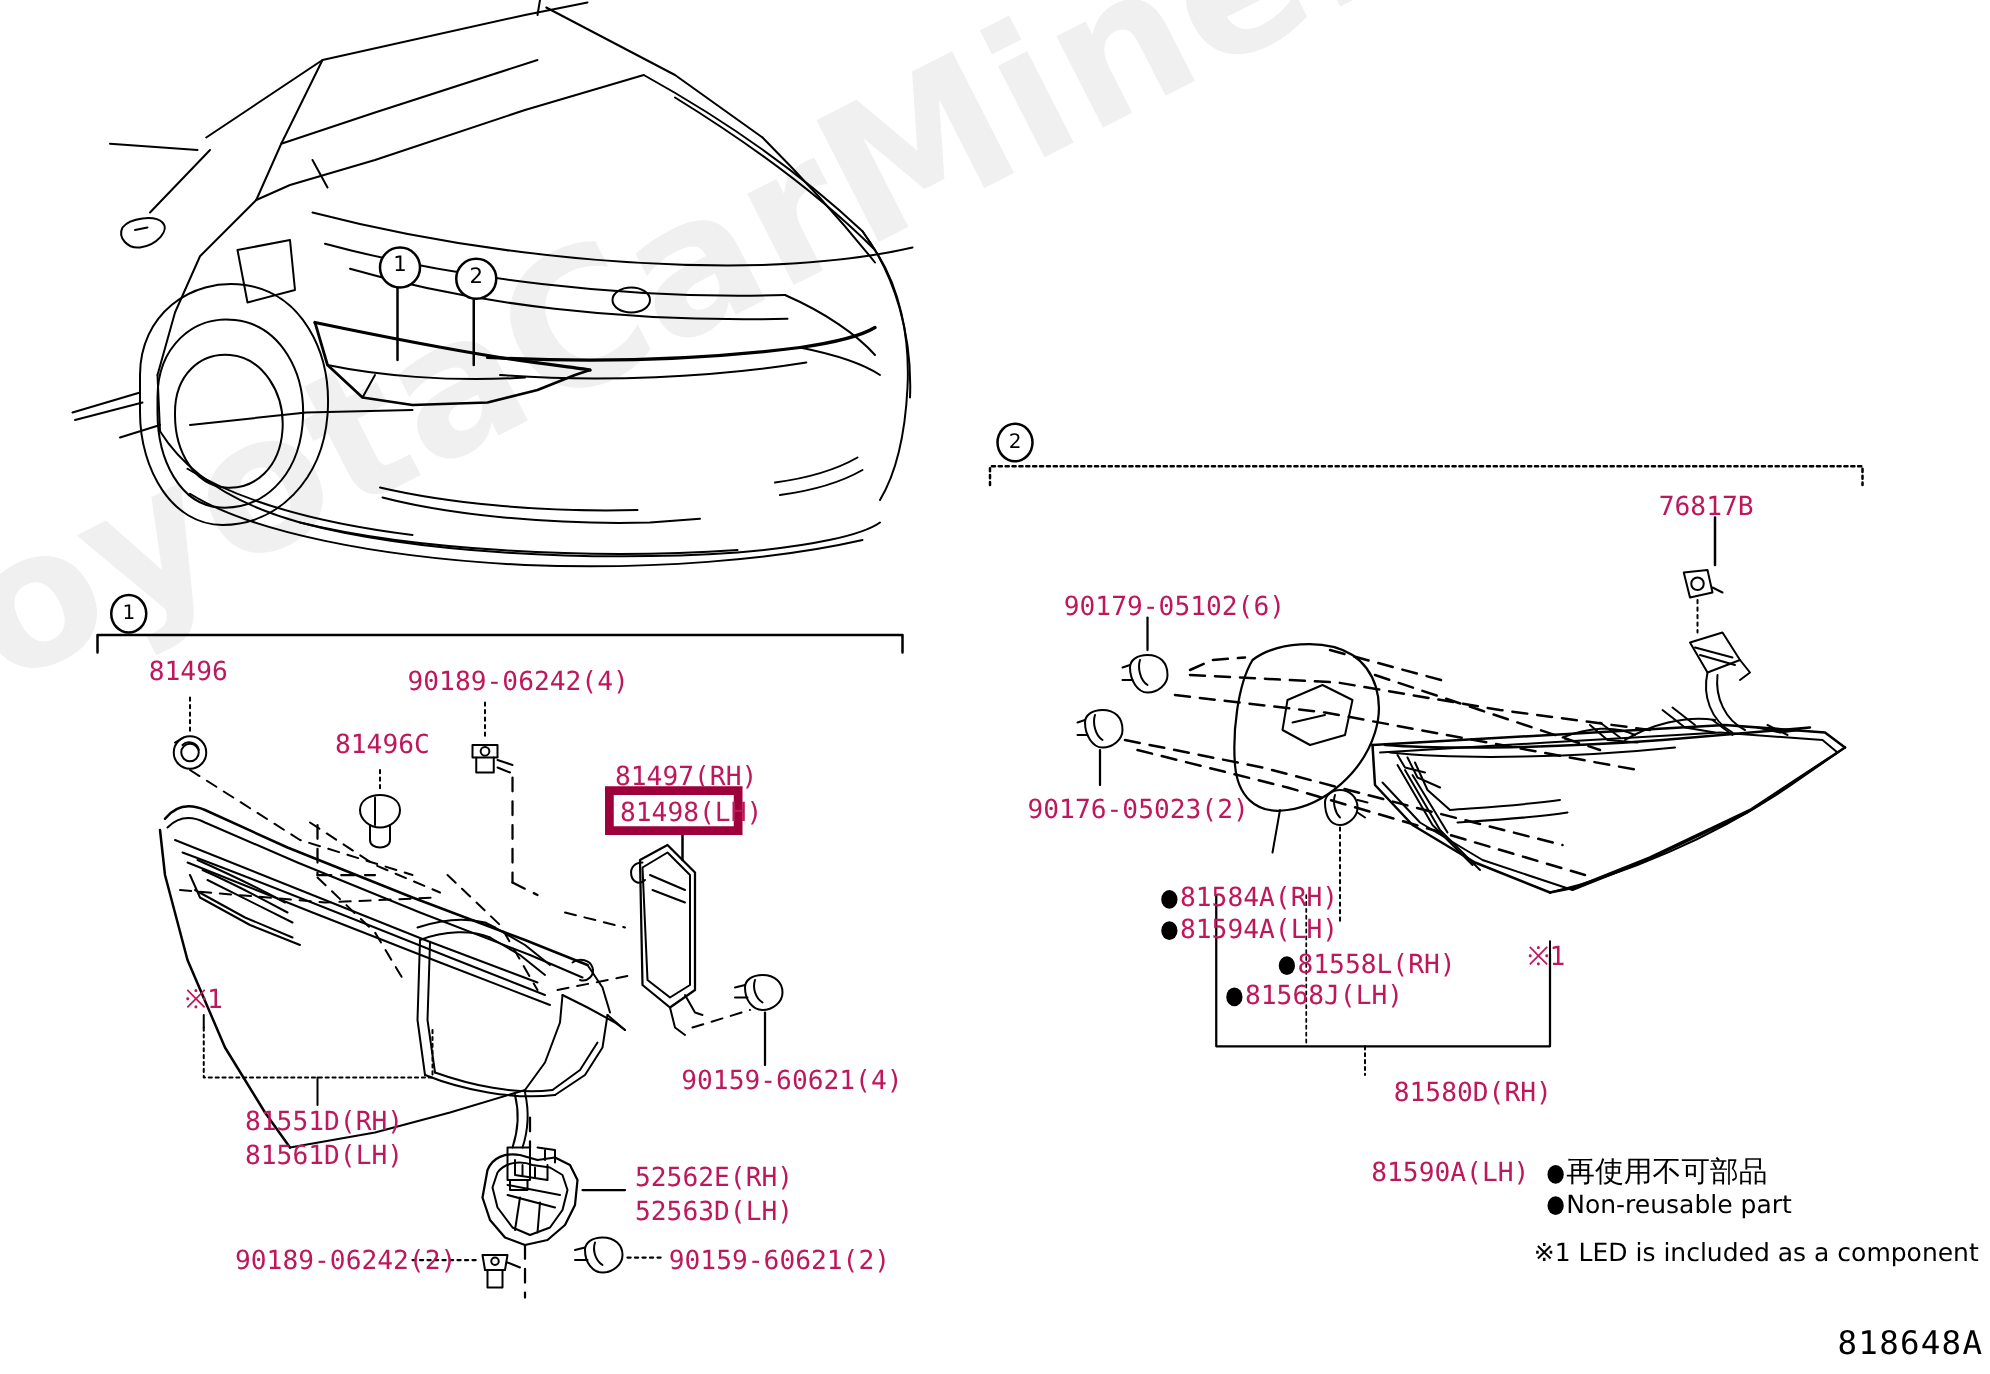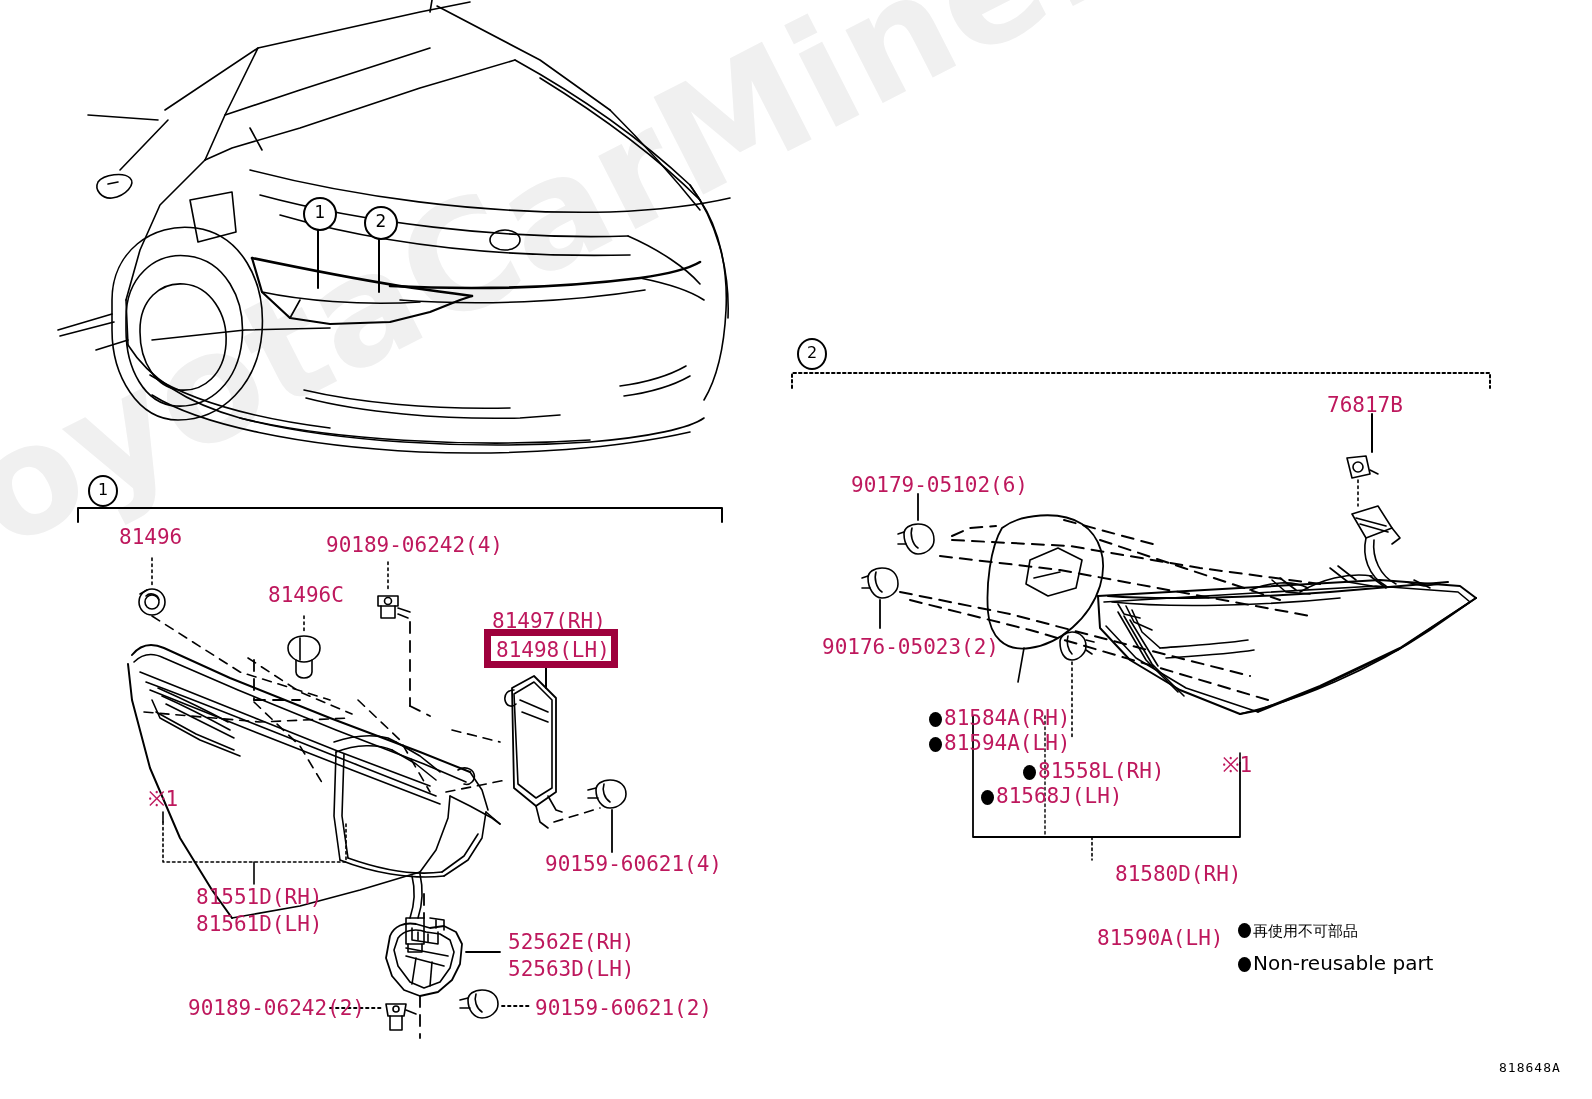--- a/index.html
+++ b/index.html
@@ -96,28 +96,27 @@
     vertical-align: -2px;
     margin-right: 2px;
   }
   .legend {
     position: absolute;
     font-family: "DejaVu Sans", sans-serif;
     font-size: 20px;
     color: #000;
     white-space: nowrap;
   }
-  .legend-jp { font-family: "DejaVu Sans", sans-serif; font-size: 15px; }
+  .legend-jp { font-family: "DejaVu Sans", sans-serif; font-size: 23px; }
   .figid {
     position: absolute;
     font-family: "DejaVu Sans Mono", monospace;
-    font-size: 13px;
+    font-size: 26px;
     color: #000;
     letter-spacing: 1px;
-    margin-left: 29px;
   }
 </style>
 </head>
 <body>
 
 <div id="page">
 
   <div class="wm">ToyotaCarMine.ru</div>
 
   <svg class="art" viewBox="0 0 1592 1099">
@@ -454,21 +453,21 @@
   <div class="seccall" style="left:797px; top:338px;">2</div>
 
   <div class="lbl" style="left:119px; top:524px;">81496</div>
 
   <div class="lbl" style="left:268px; top:582px;">81496C</div>
 
   <div class="lbl" style="left:326px; top:532px;">90189-06242(4)</div>
 
   <div class="lbl" style="left:492px; top:608px;">81497(RH)</div>
 
-  <div class="hl" style="left:484px; top:629px; width:134px; height:39px;">
+  <div class="hl" style="left:484px; top:629px; width:110px; height:39px;">
     <div class="lbl">81498(LH)</div>
   </div>
 
   <div class="lbl" style="left:545px; top:851px;">90159-60621(4)</div>
 
   <div class="lbl ctr" style="left:148px; top:786px;">※1</div>
 
   <div class="lbl" style="left:196px; top:884px;">81551D(RH)</div>
   <div class="lbl" style="left:196px; top:911px;">81561D(LH)</div>
 
@@ -503,16 +502,17 @@
 
   <div class="lbl" style="left:1097px; top:861px;margin-left:18px;">81580D(RH)</div>
   <div class="lbl" style="left:1097px; top:880px;margin-top:45px;">81590A(LH)</div>
 
   <div class="legend legend-jp" style="left:1238px; top:922px;">
     <span class="bullet"></span><span>再使用不可部品</span>
   </div>
   <div class="legend" style="left:1238px; top:951px;">
     <span class="bullet"></span><span>Non-reusable part</span>
   </div>
+  <div class="legend" style="left:1227px; top:990px;">※1 LED is included as a component</div>
 
   <div class="figid" style="left:1470px; top:1060px;">818648A</div>
 
 </div>
 
 </body></html>

